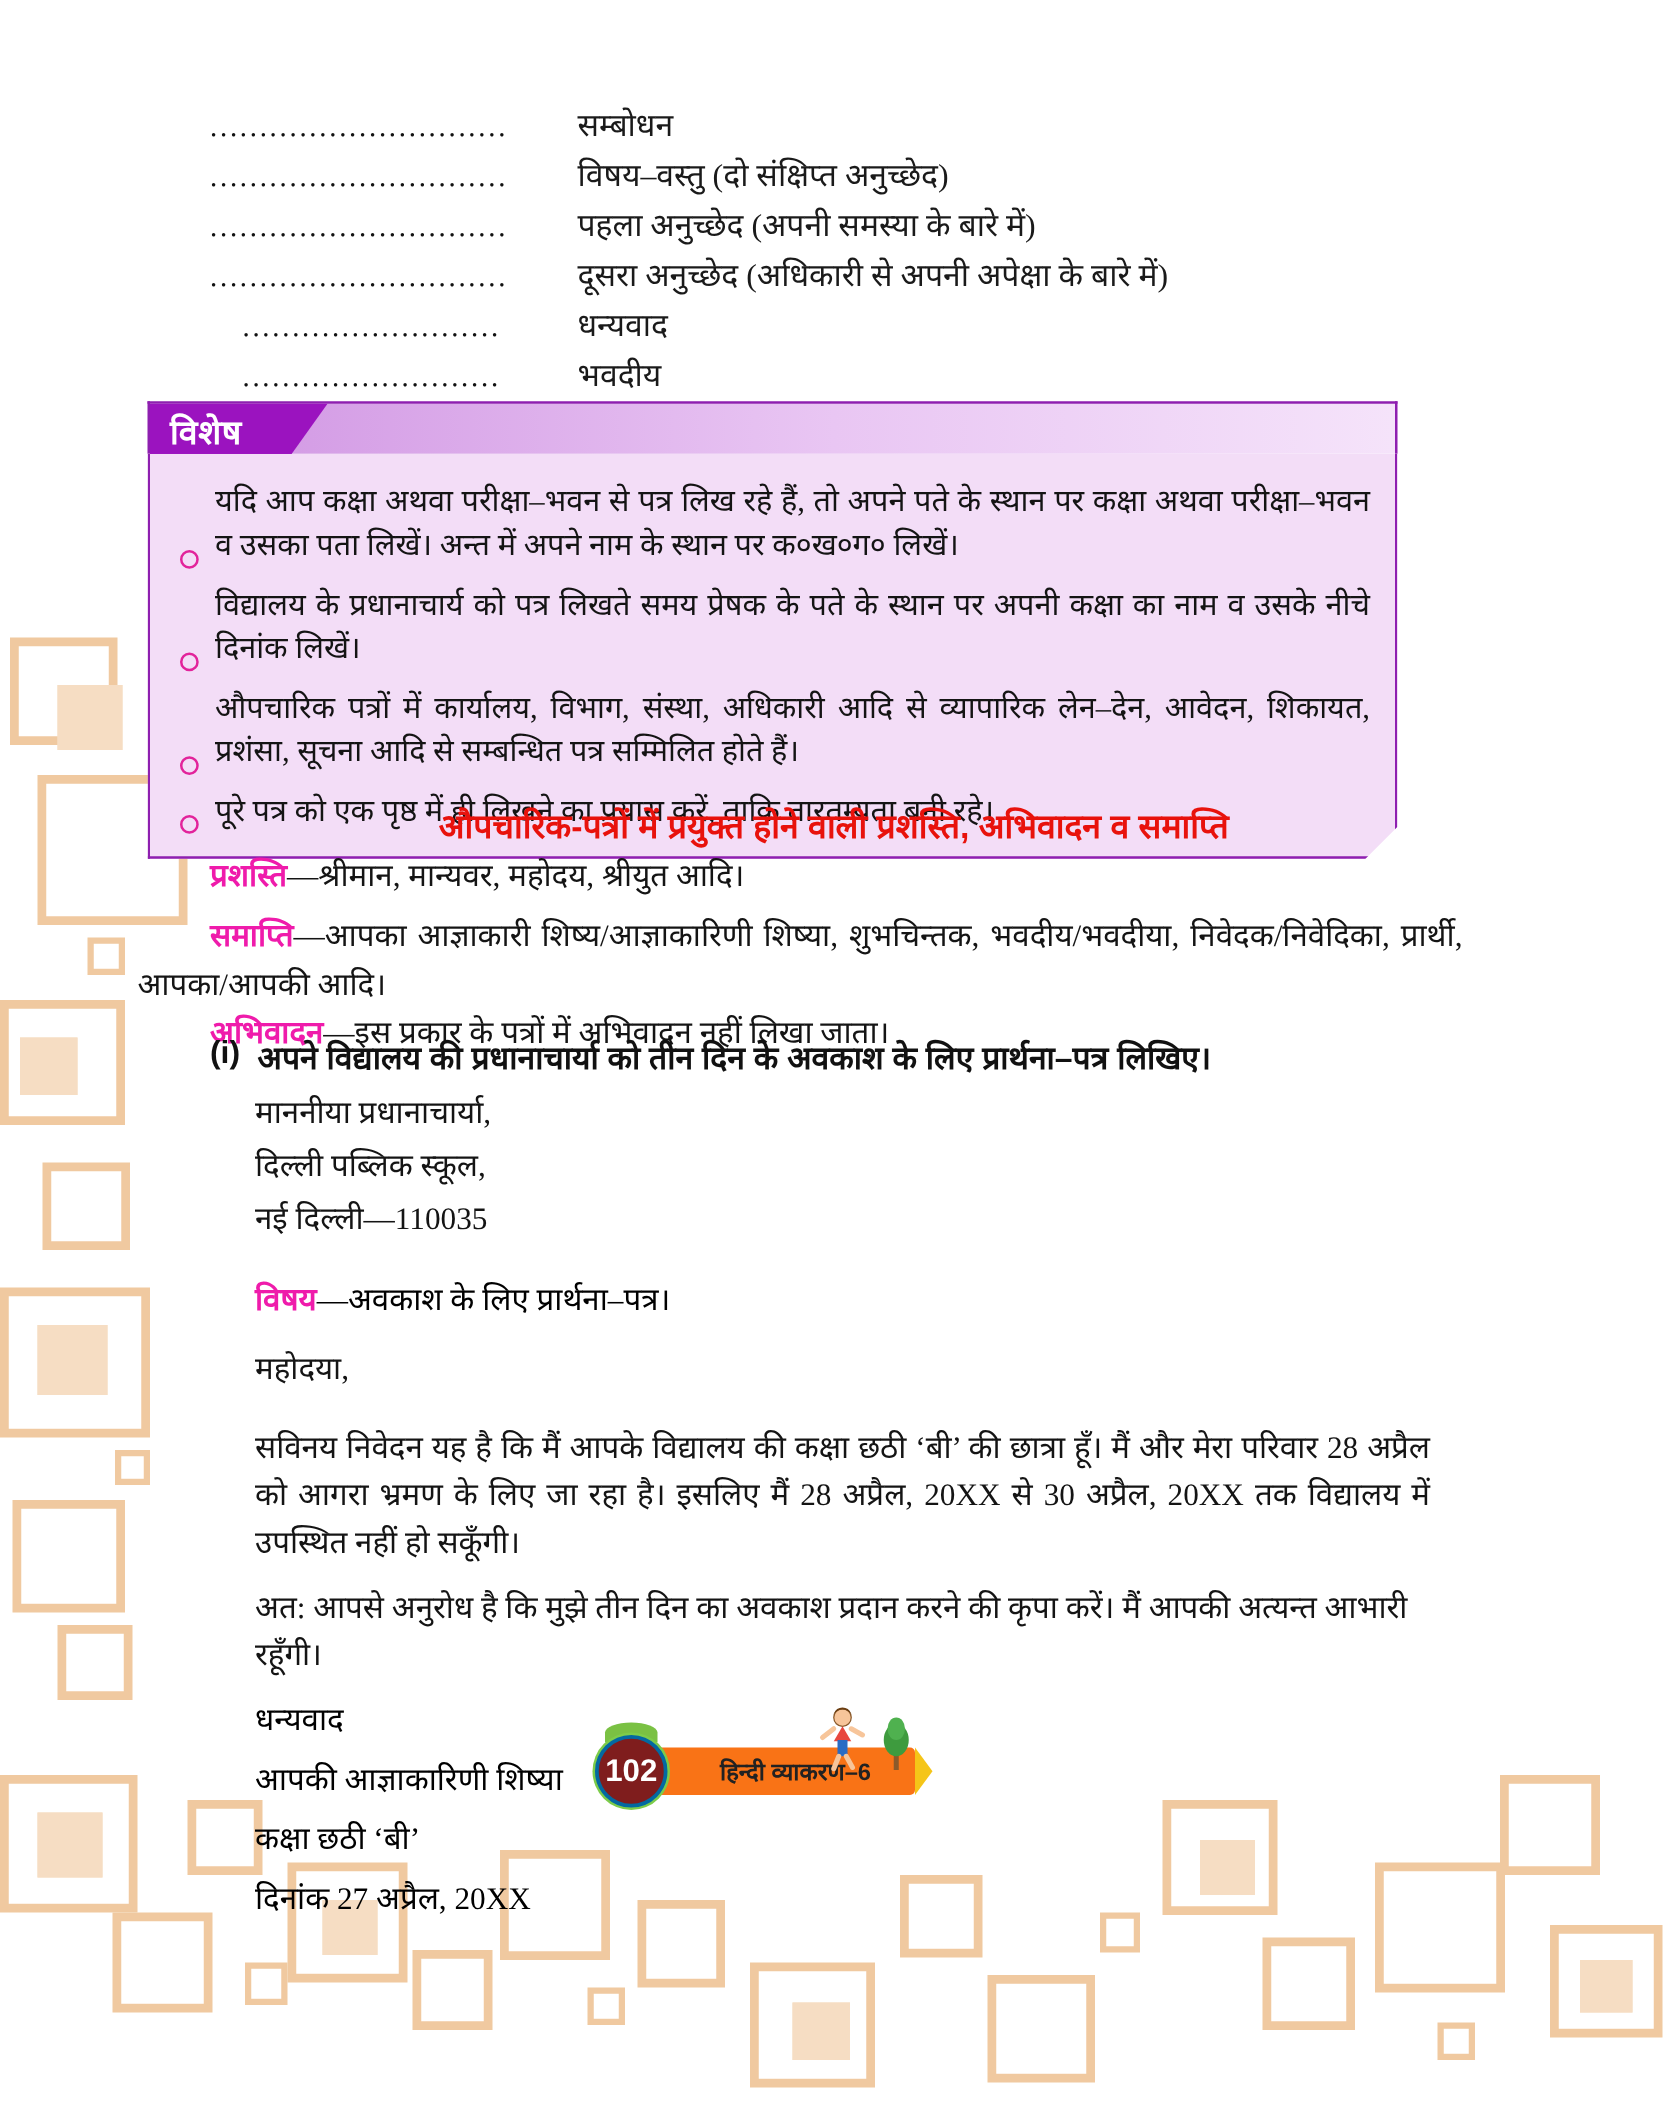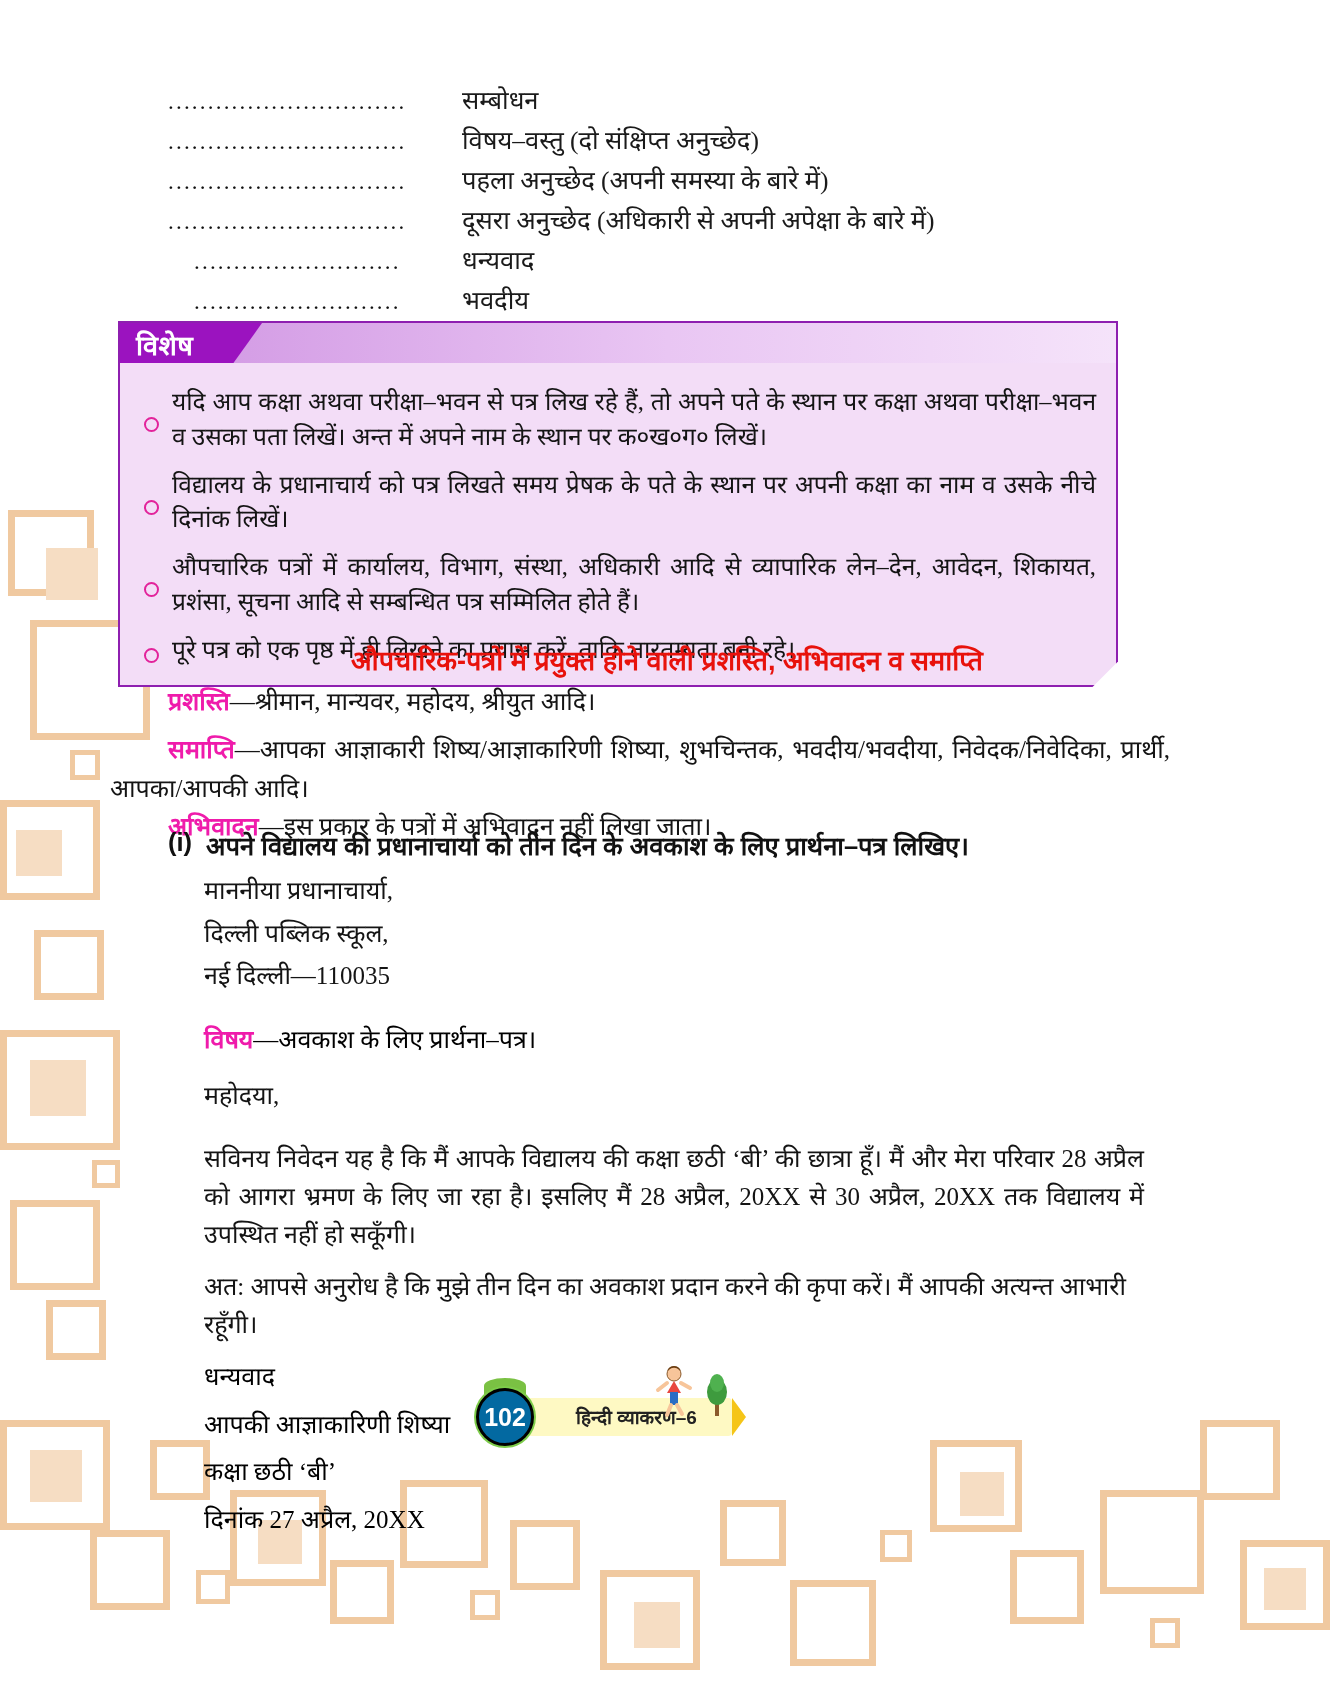--- a/index.html
+++ b/index.html
@@ -87,21 +87,21 @@
   .vishesh-header {
     position:relative;
     height:42px;
     background:linear-gradient(to right,#cf93e2 0%, #e9c6f3 55%, #f5e3fa 100%);
     border:2.5px solid #8e1fb0;
     border-bottom:none;
     display:flex; align-items:stretch;
   }
   .bullet-item {
     display:flex;
-    align-items:center;
+    align-items:flex-end;
     margin-bottom:13px;
     font-size:24.5px;
     line-height:1.42;
     color:#141414;
   }
   .bullet-item:last-child { margin-bottom:2px; }
   .bullet-mark {
     flex:0 0 auto;
     width:15px; height:15px;
     border:2.6px solid #e2239b;
@@ -164,42 +164,42 @@
   .closing-line { font-size:25px; line-height:1.5; margin-bottom:10px; }
 
   
   .footer {
     position:absolute; left:470px; top:1384px;
     width:300px; height:66px;
   }
   .footer-banner {
     position:absolute; left:44px; top:14px;
     width:218px; height:38px;
-    background:#fef9c3;
+    background:#f97316;
     border-radius:0 4px 4px 0;
     display:flex; align-items:center;
     padding-left:62px;
     color:#222;
     font-size:19px;
     font-weight:bold;
     font-family:"Liberation Sans","DejaVu Sans",sans-serif;
   }
   .footer-banner::after{
     content:"";
     position:absolute; right:-14px; top:0;
     border-top:19px solid transparent;
     border-bottom:19px solid transparent;
     border-left:14px solid #f5c518;
   }
   .footer-circle {
     position:absolute; left:6px; top:4px;
     width:58px; height:58px;
     border-radius:50%;
-    background:#0369a1;
-    border:3px solid #000000;
+    background:#7f1d1d;
+    border:3px solid #0369a1;
     box-shadow:0 0 0 2px #7dcc4a;
     display:flex; align-items:center; justify-content:center;
     color:#ffffff; font-size:25px; font-weight:bold;
     font-family:"Liberation Sans","DejaVu Sans",sans-serif;
     z-index:3;
   }
   .footer-leaf {
     position:absolute; left:14px; top:-6px;
     width:42px; height:16px;
     background:#7ac143;

